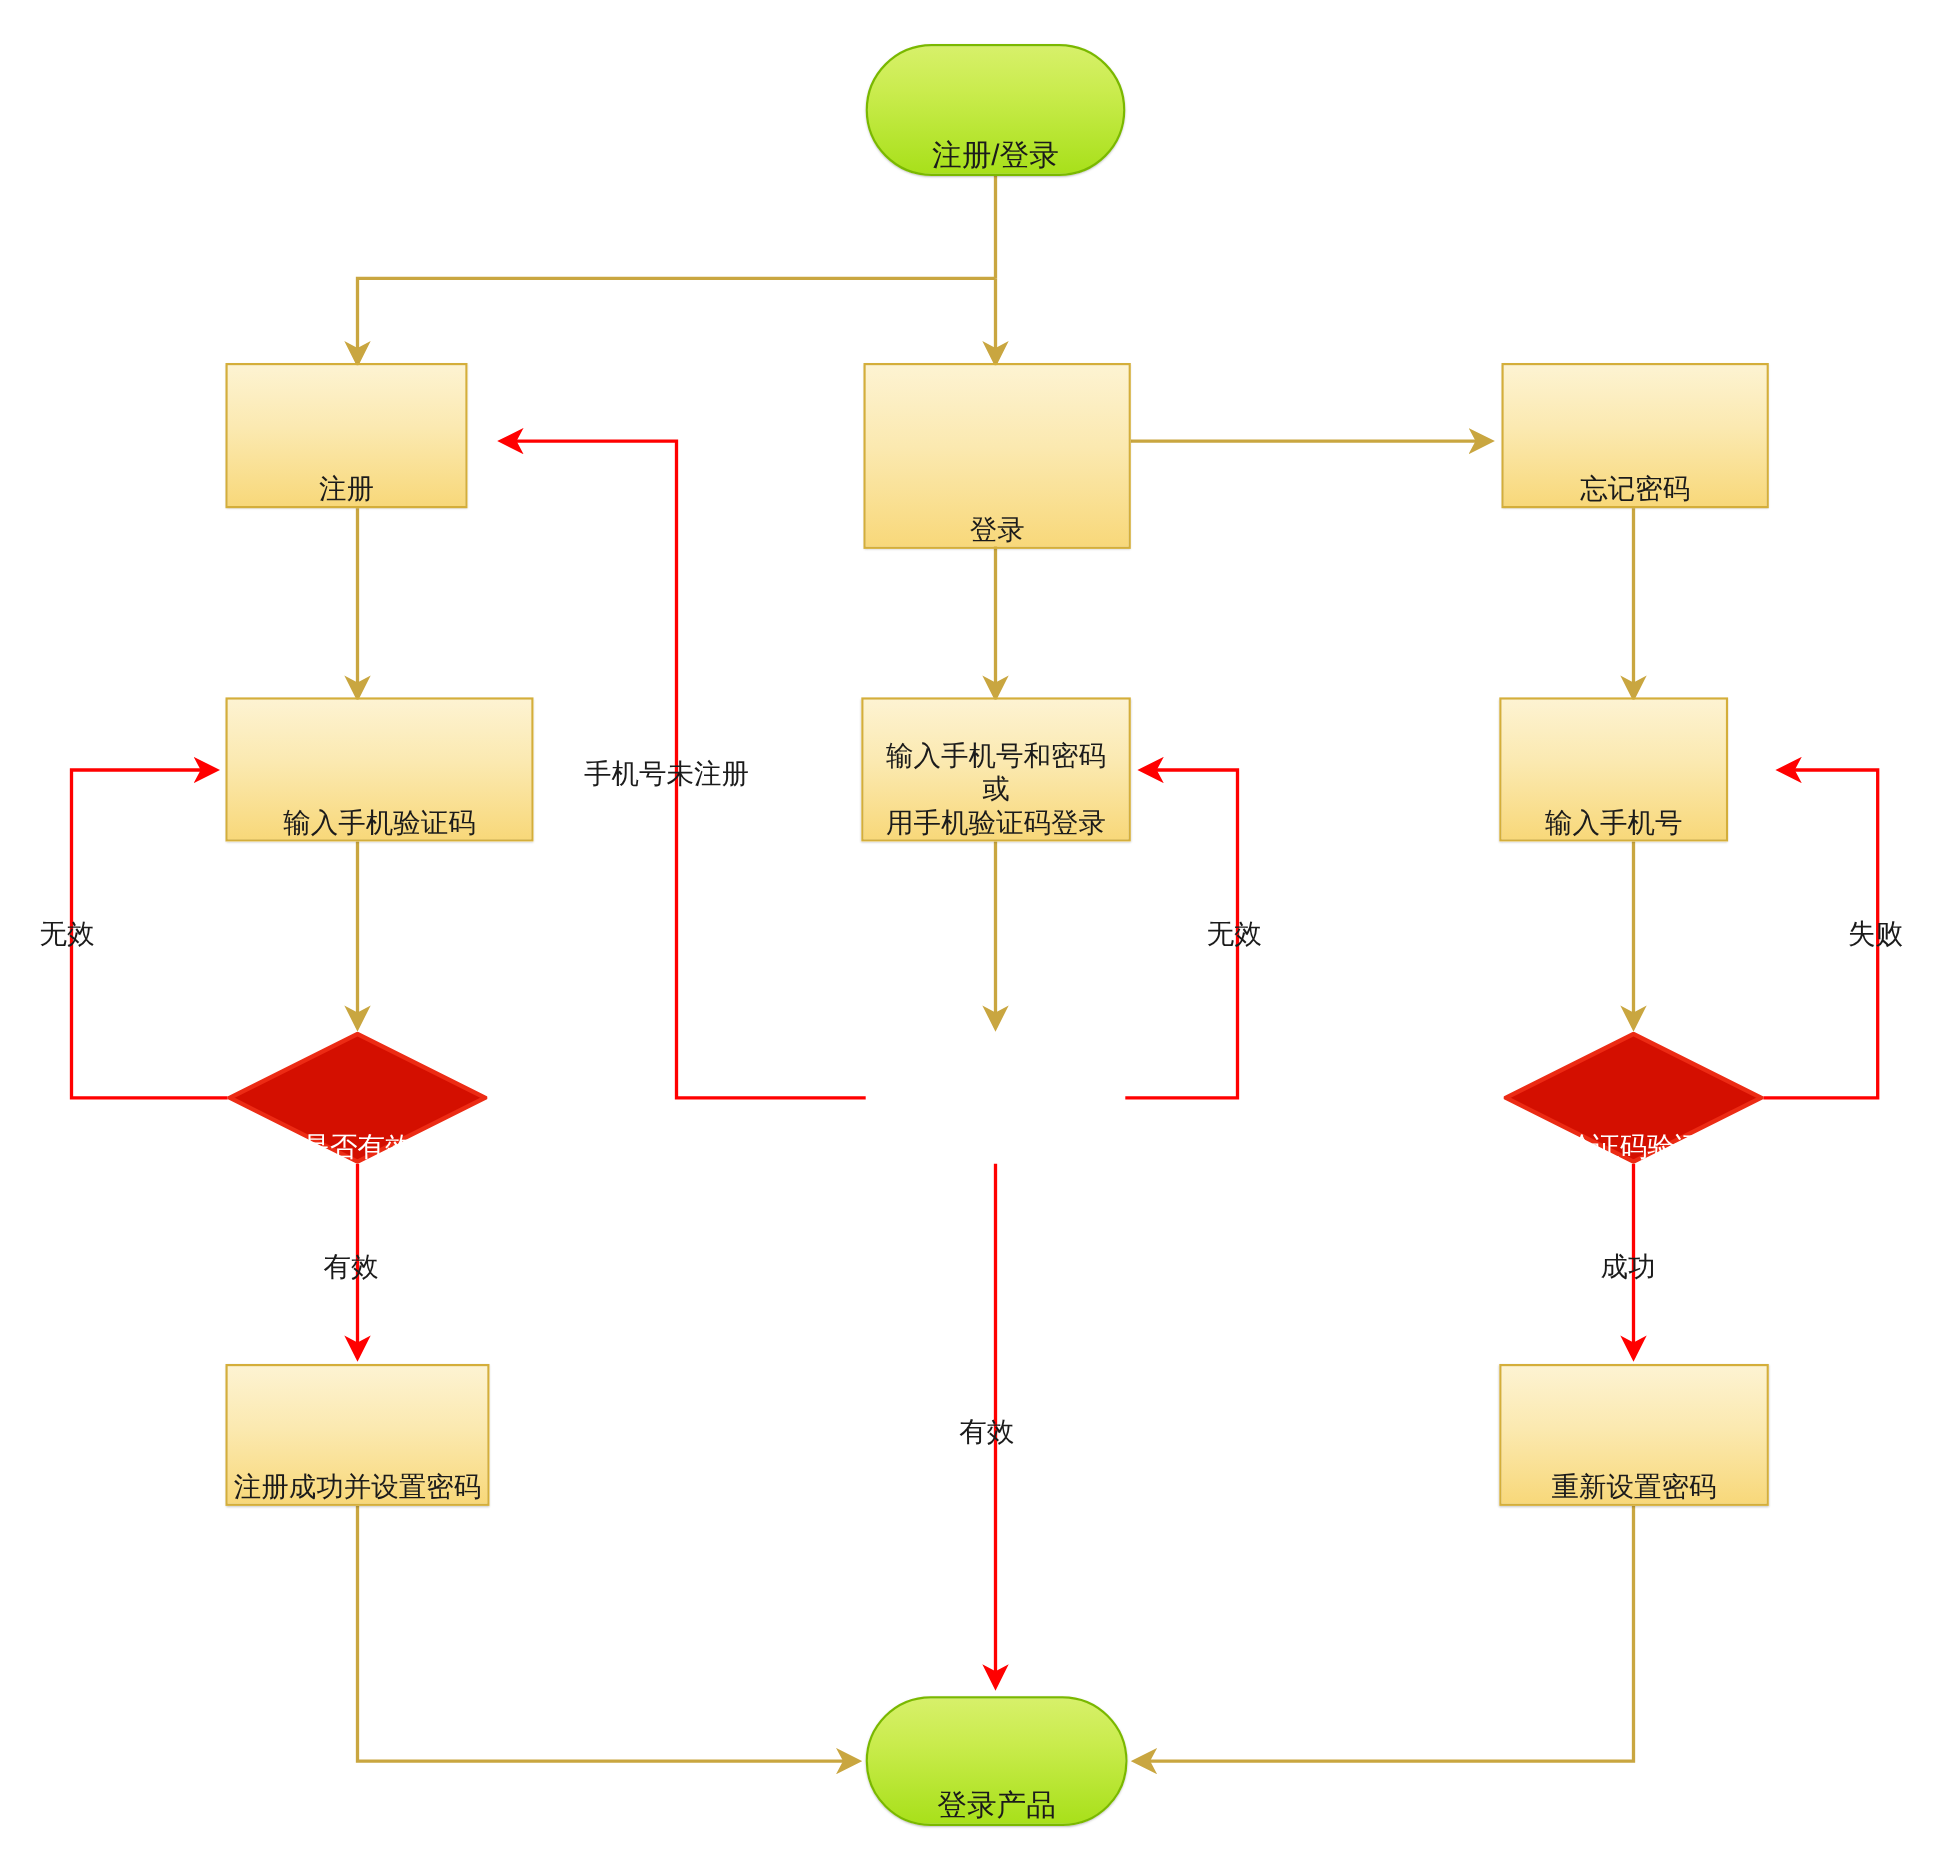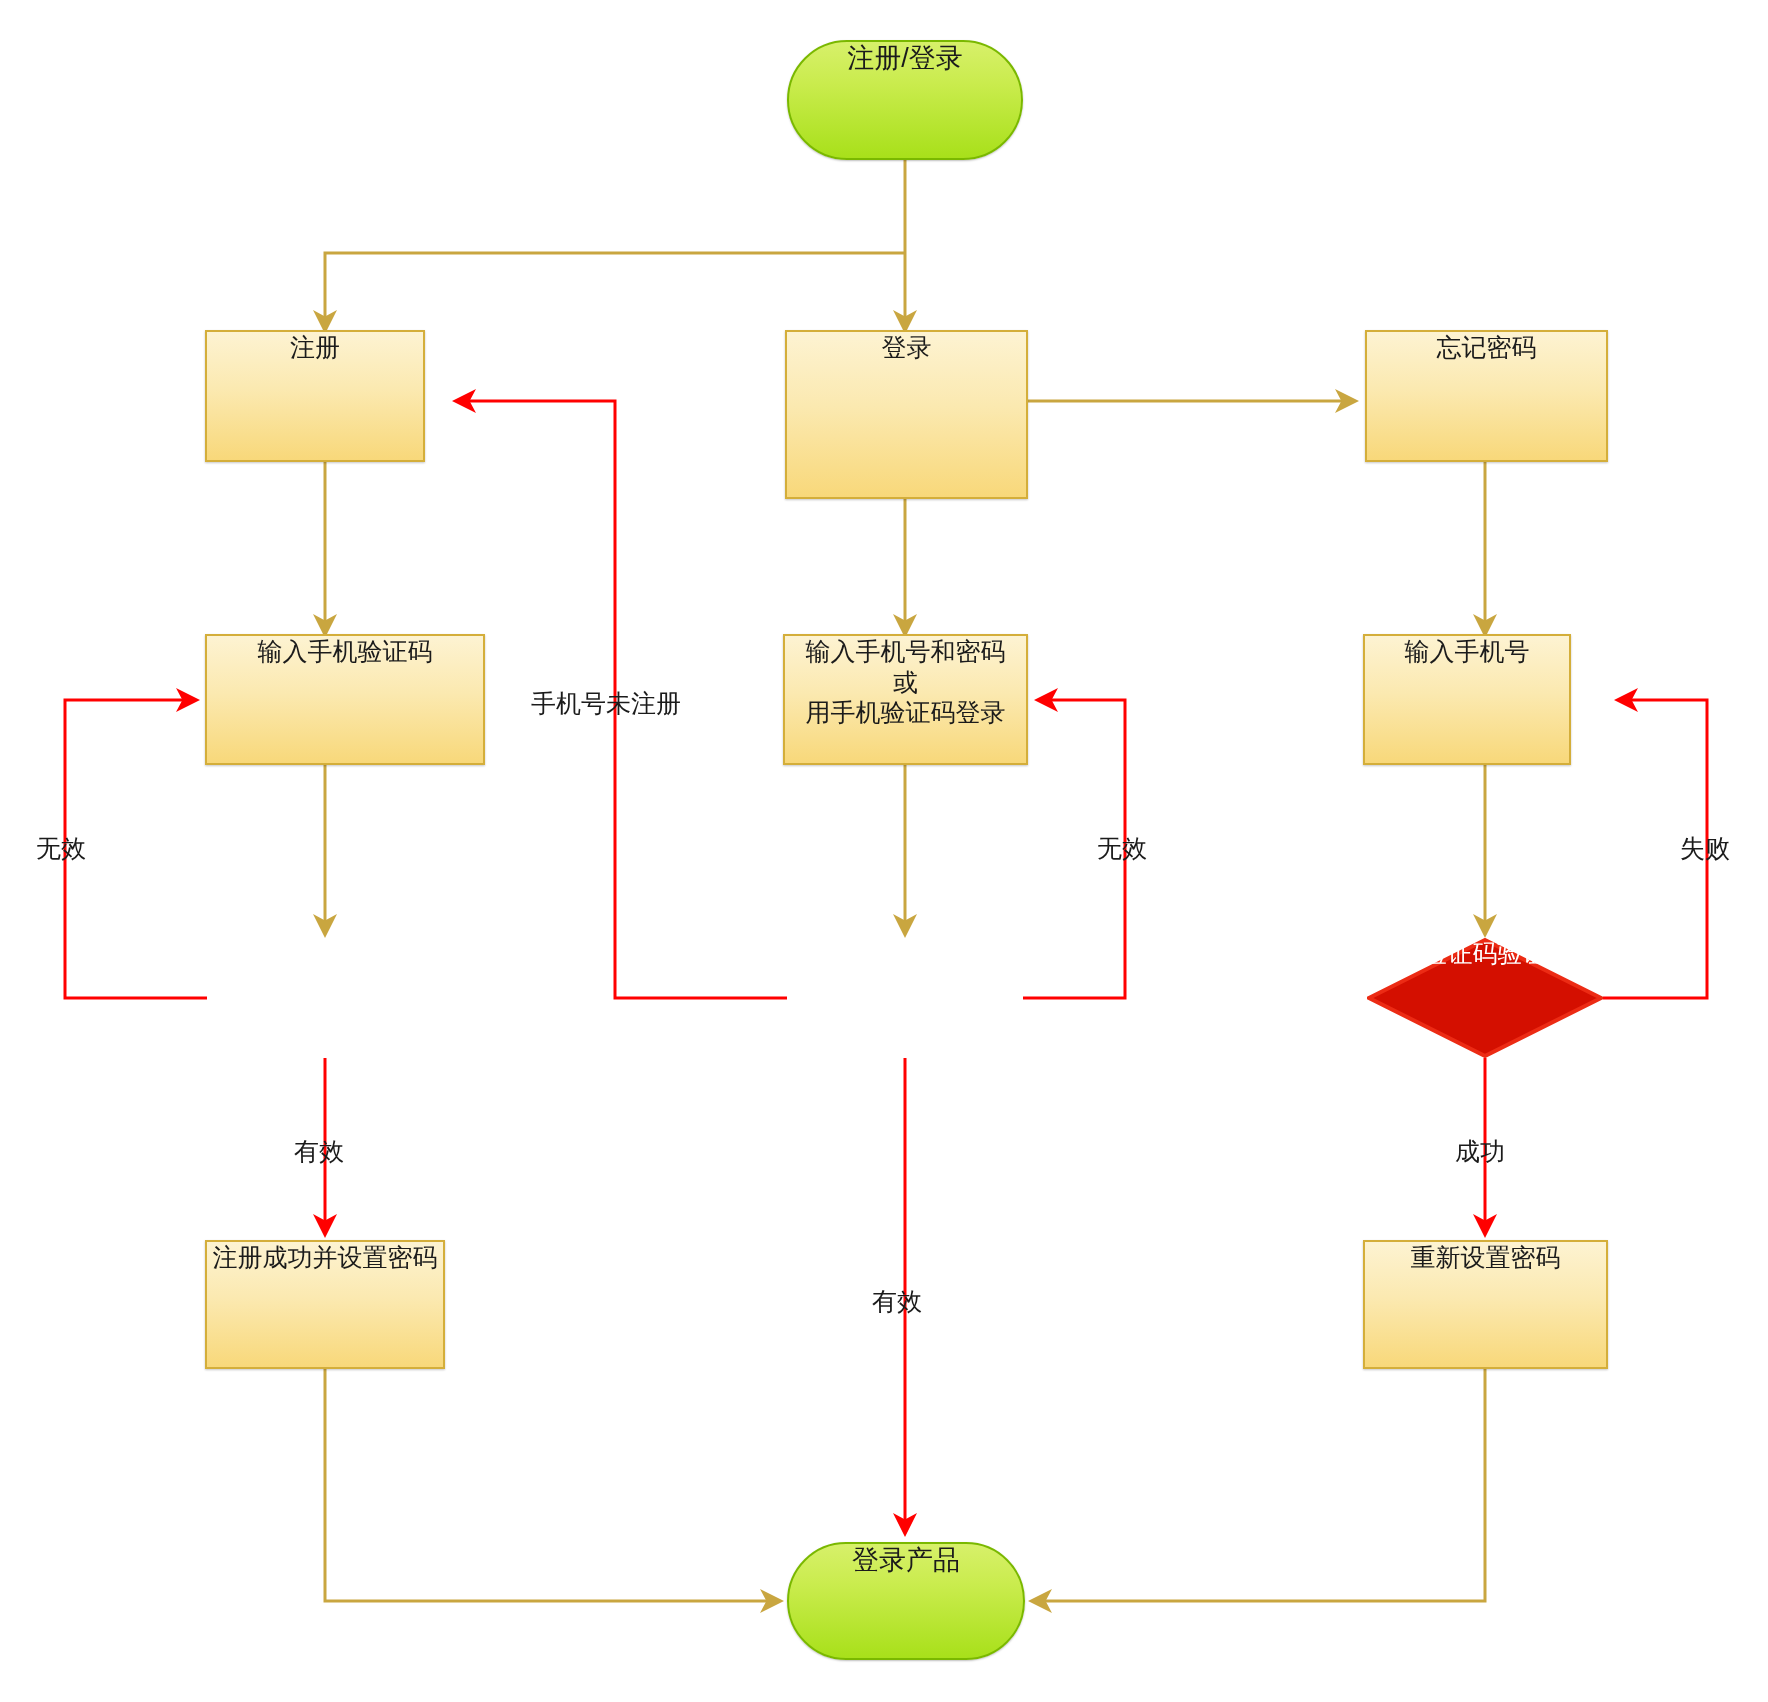--- a/index.html
+++ b/index.html
@@ -22,21 +22,21 @@
     left: 0;
     top: 0;
     width: 1768px;
     height: 1702px;
     pointer-events: none;
   }
   .node {
     position: absolute;
     box-sizing: border-box;
     display: flex;
-    align-items: flex-start;
+    align-items: flex-end;
     justify-content: center;
     text-align: center;
     line-height: 1.22;
     z-index: 3;
   }
   
   .node-terminator {
     border: 2px solid #7ab800;
     border-radius: 60px;
     background: linear-gradient(to bottom, #d7f06a 0%, #caec4e 35%, #a8e01a 100%);
@@ -166,20 +166,26 @@
   <div class="node node-process" style="left:783px; top:634px; width:245px; height:131px;">
     <span class="multiline">输入手机号和密码
 或
 用手机验证码登录</span>
   </div>
 
   <div class="node node-process" style="left:1363px; top:634px; width:208px; height:131px;">
     <span>输入手机号</span>
   </div>
 
+  <div class="node node-decision" style="left:207px; top:938px; width:236px; height:120px;">
+    <svg class="diamond-shape" viewBox="0 0 236 120" preserveAspectRatio="none">
+      <polygon points="118,2 234,60 118,118 2,60" fill="#d40f00" stroke="#ec2b14" stroke-width="4"></polygon>
+    </svg>
+    <span class="diamond-label">是否有效</span>
+  </div>
 
 
   <div class="node node-decision" style="left:1367px; top:938px; width:236px; height:120px;">
     <svg class="diamond-shape" viewBox="0 0 236 120" preserveAspectRatio="none">
       <polygon points="118,2 234,60 118,118 2,60" fill="#d40f00" stroke="#ec2b14" stroke-width="4"></polygon>
     </svg>
     <span class="diamond-label">验证码验证</span>
   </div>
 
   <div class="node node-process" style="left:205px; top:1240px; width:240px; height:129px;">

